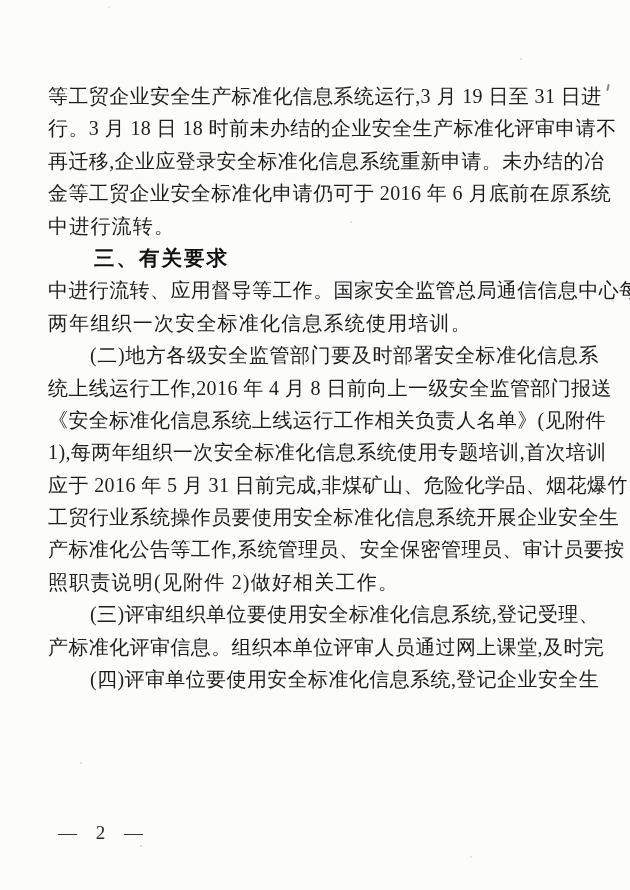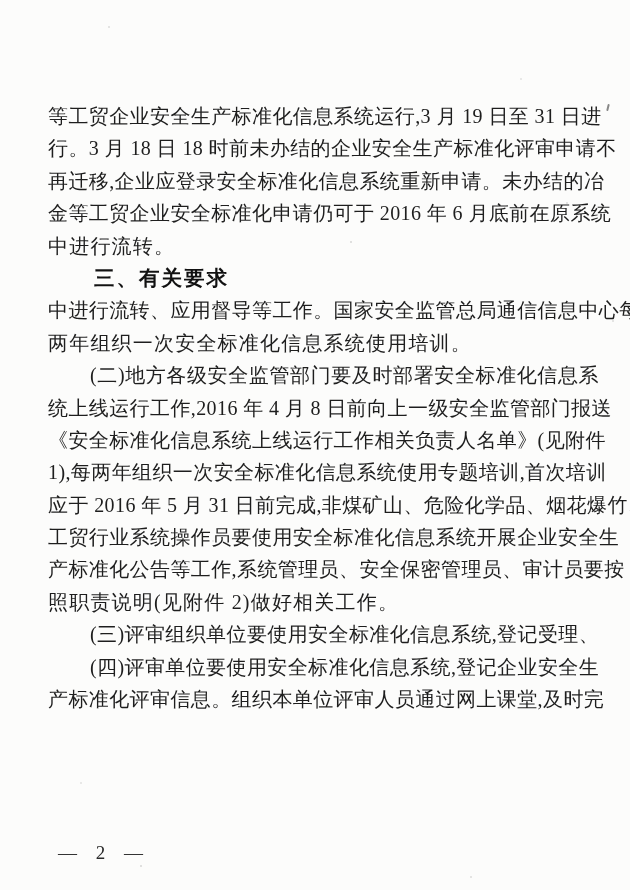--- a/index.html
+++ b/index.html
@@ -10,21 +10,20 @@
     width: 630px;
     height: 890px;
     position: relative;
     background: #fcfcfb;
     overflow: hidden;
     font-family: "Liberation Serif", "DejaVu Serif", serif;
   }
   .page {
     position: absolute;
     inset: 0;
-    margin-top: 20px;
   }
   .doc-body {
     position: absolute;
     left: 48px;
     top: 80px;
     width: 551px;
   }
   .line {
     height: 32.4px;
     line-height: 32.4px;
@@ -112,18 +111,18 @@
       <div class="line end">两年组织一次安全标准化信息系统使用培训。</div>
       <div class="line full indent">(二)地方各级安全监管部门要及时部署安全标准化信息系</div>
       <div class="line full">统上线运行工作,2016 年 4 月 8 日前向上一级安全监管部门报送</div>
       <div class="line full">《安全标准化信息系统上线运行工作相关负责人名单》(见附件</div>
       <div class="line full">1),每两年组织一次安全标准化信息系统使用专题培训,首次培训</div>
       <div class="line full">应于 2016 年 5 月 31 日前完成,非煤矿山、危险化学品、烟花爆竹、</div>
       <div class="line full">工贸行业系统操作员要使用安全标准化信息系统开展企业安全生</div>
       <div class="line full">产标准化公告等工作,系统管理员、安全保密管理员、审计员要按</div>
       <div class="line end">照职责说明(见附件 2)做好相关工作。</div>
       <div class="line full indent">(三)评审组织单位要使用安全标准化信息系统,登记受理、</div>
+      <div class="line full">产标准化评审信息。组织本单位评审人员通过网上课堂,及时完</div>
       <div class="line full indent">(四)评审单位要使用安全标准化信息系统,登记企业安全生</div>
-      <div class="line full">产标准化评审信息。组织本单位评审人员通过网上课堂,及时完</div>
     </div>
 
   <div class="footer">— 2 —</div>
 </div>
 
 </body></html>

